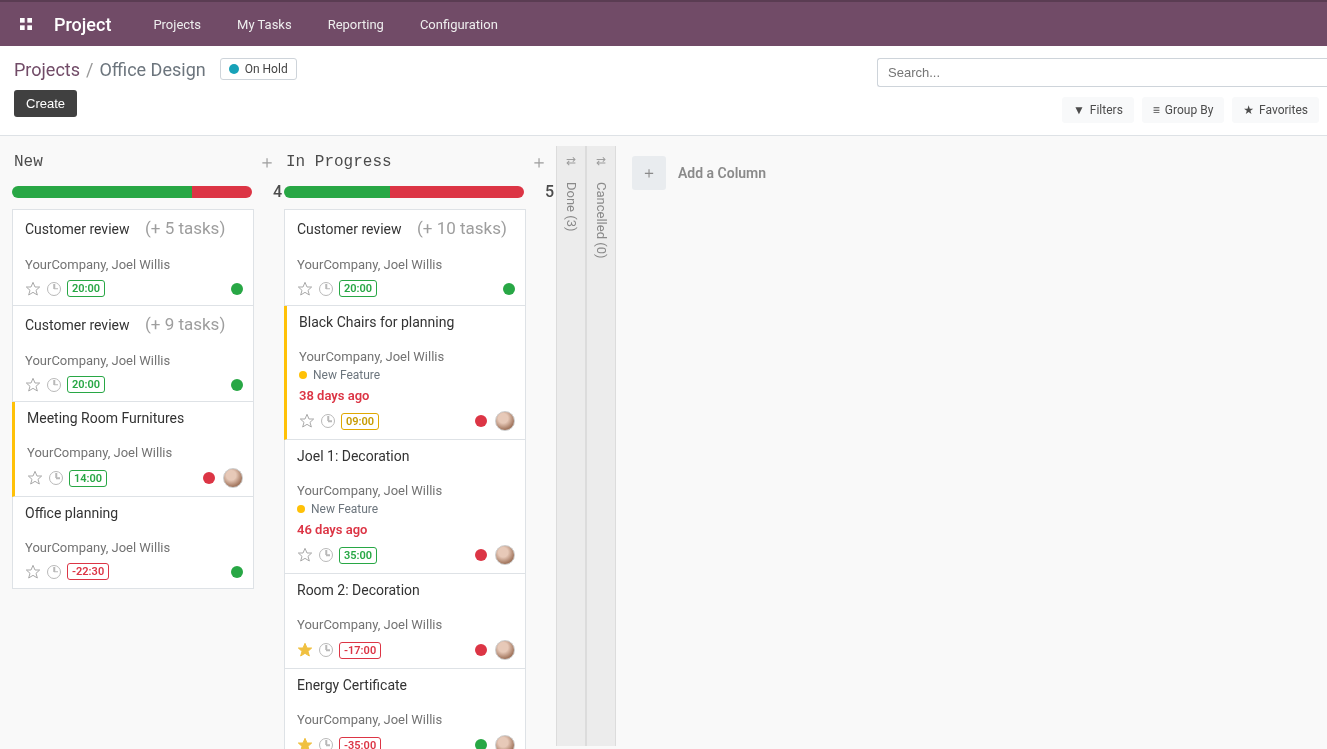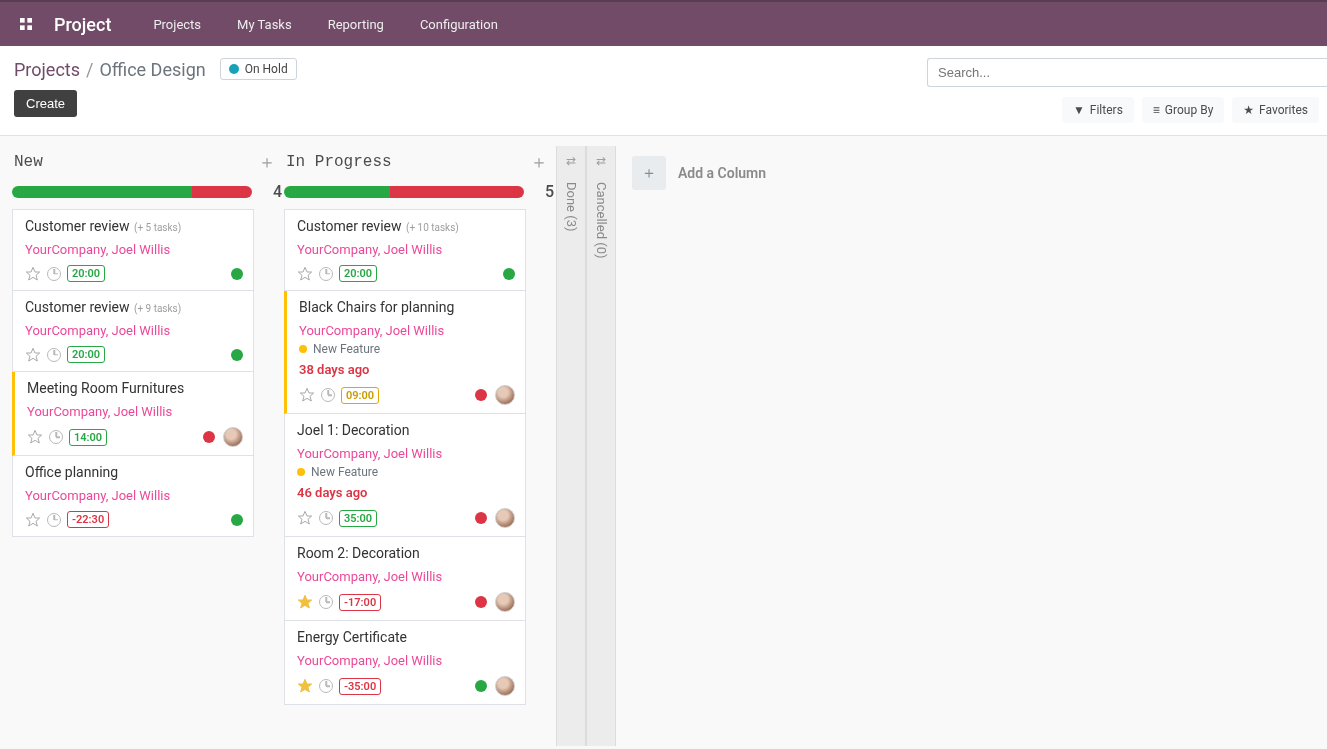--- a/index.html
+++ b/index.html
@@ -50,21 +50,21 @@
     margin-left:14px;
   }
   .status-badge .dot { width:10px; height:10px; border-radius:50%; background:#17a2b8; }
   .btn-create {
     background:#404040; color:#fff; border:none; padding:6px 12px;
     border-radius:3px; font-size:13px; cursor:pointer; width:fit-content;
   }
 
   .controlbar .right { display:flex; flex-direction:column; align-items:flex-end; gap:10px; }
   .search-input {
-    width:400px; border:1px solid #ced4da; border-right:none; padding:6px 10px;
+    width:450px; border:1px solid #ced4da; border-right:none; padding:6px 10px;
     font-size:13px; color:#4c4c4c; border-radius:3px 0 0 3px;
   }
   .toolbars { display:flex; gap:8px; margin-right:8px; }
   .tool-btn {
     background:#f8f9fa; border:1px solid #f8f9fa; padding:5px 10px;
     display:flex; align-items:center; gap:5px; font-size:12px; cursor:pointer;
     border-radius:3px;
   }
 
   
@@ -94,23 +94,23 @@
 
   .cards { display:flex; flex-direction:column; margin-right:30px; }
 
   .card {
     background:#fff; border:1px solid #dee2e6; border-top:none;
     padding:8px 10px 8px 12px;
     position:relative;
   }
   .card:first-child { border-top:1px solid #dee2e6; }
   .card.accent-yellow { border-left:3px solid #ffc107; }
-  .card .subtasks { color:#9e9e9e; font-size:10px; margin-left:1px; }
+  .card .subtasks { color:#9e9e9e; font-size:17px; margin-left:12px; }
   .card .title-line { font-size:14px; color:#333; }
-  .card .company { font-size:13px; color:#ec4899; margin-top:8px; }
+  .card .company { font-size:13px; color:#737373; margin-top:19px; }
   .card .tag-row { margin-top:4px; display:flex; align-items:center; gap:6px; font-size:12px; color:#6c757d;}
   .card .tag-dot { width:8px;height:8px;border-radius:50%; background:#ffc107; display:inline-block;}
   .card .deadline { color:#dc3545; font-weight:600; font-size:13px; margin-top:6px; }
   .card .footer {
     display:flex; align-items:center; justify-content:space-between;
     margin-top:8px;
   }
   .card .footer .left { display:flex; align-items:center; gap:6px;}
   .card .footer .right { display:flex; align-items:center; gap:8px;}
   .star { width:16px; height:16px; cursor:pointer; }

